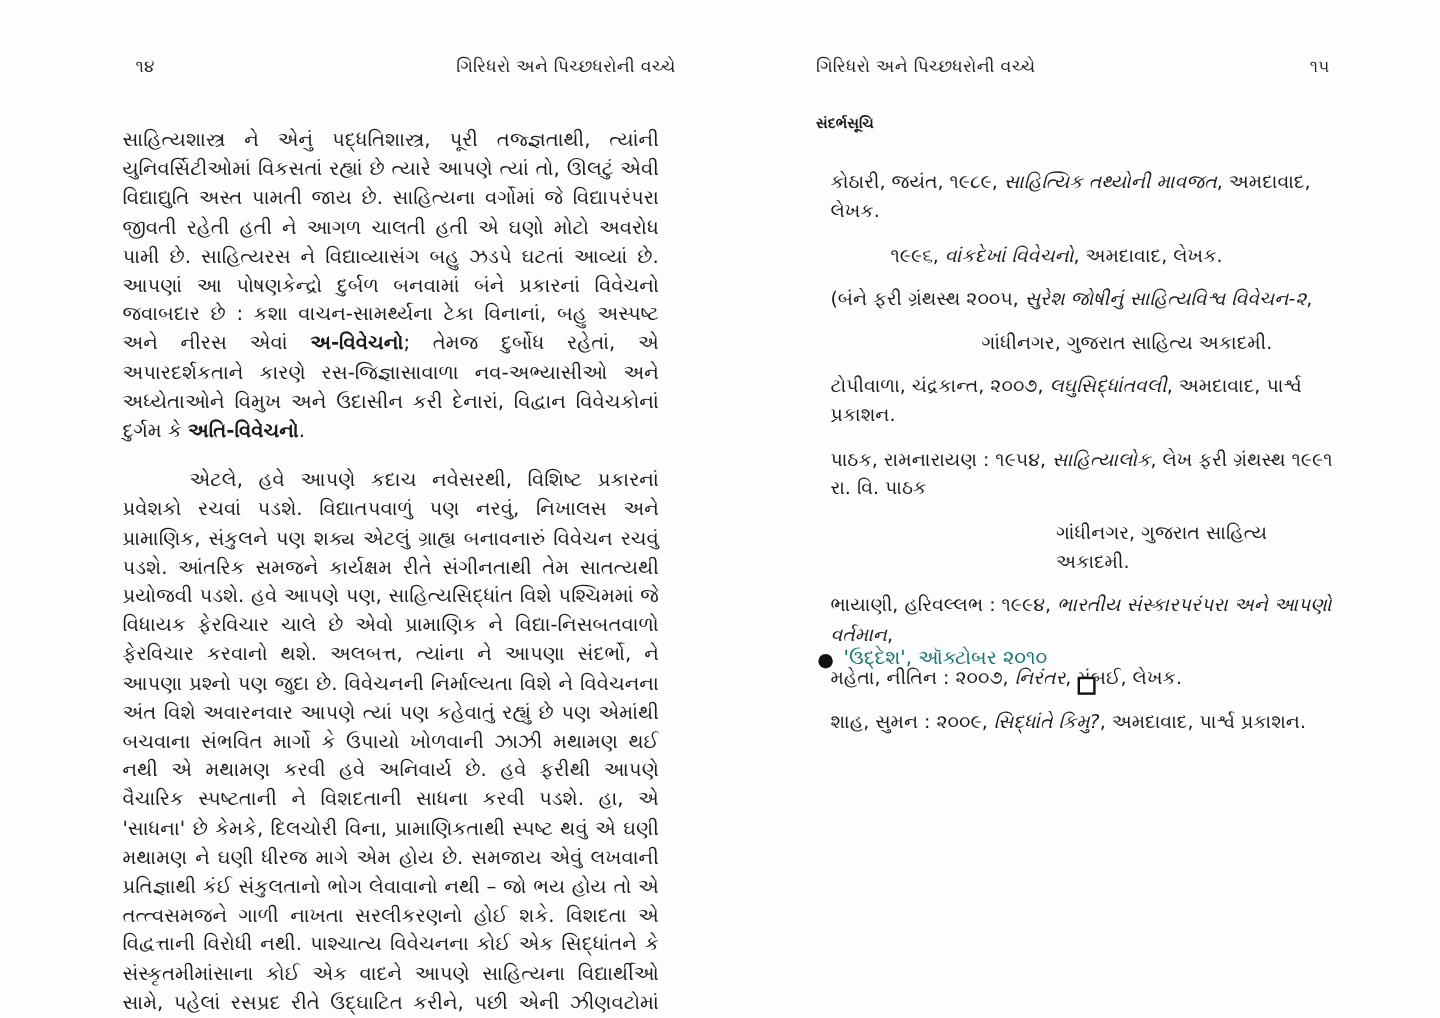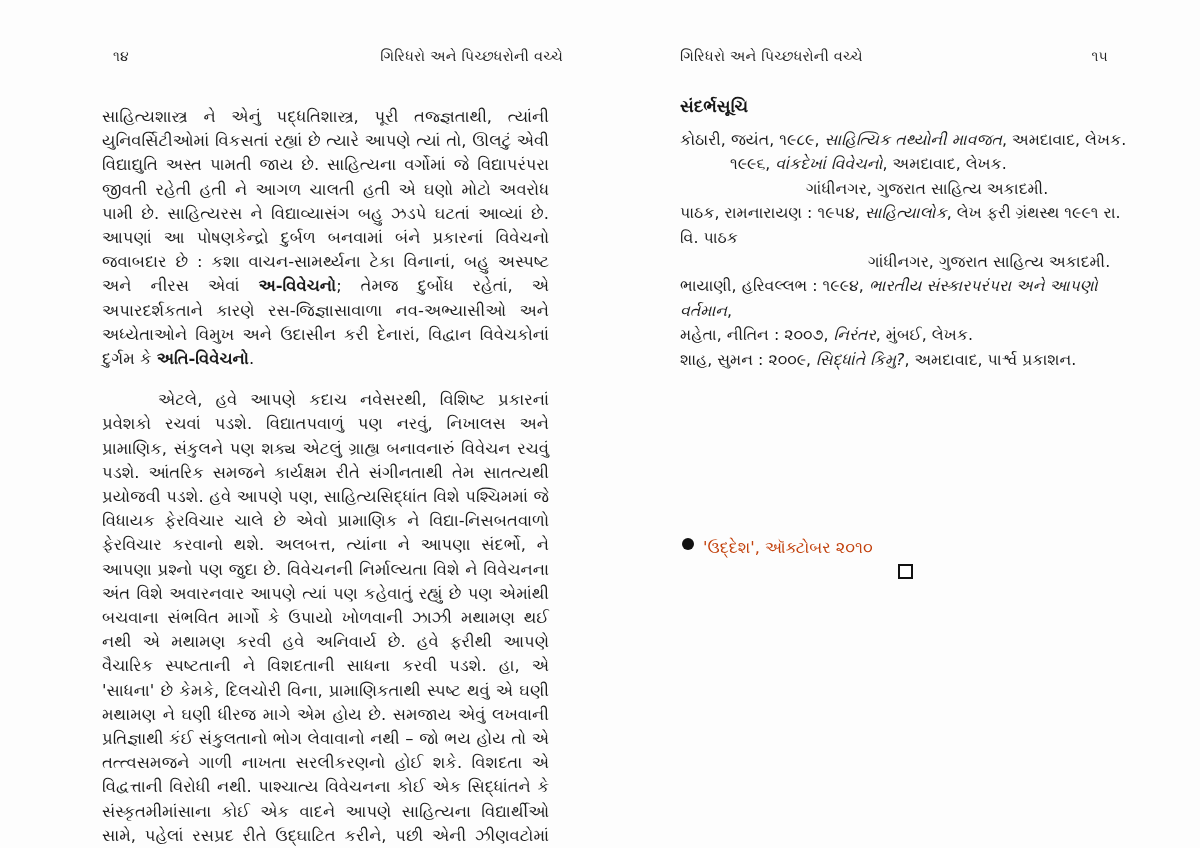--- a/index.html
+++ b/index.html
@@ -32,38 +32,38 @@
     font-size:16.4px;line-height:24.2px;
     text-align:justify;
   }
   .body-text p{margin:17px;}
   .body-text p.indented{text-indent:56px;}
   .seg-bold{font-weight:bold;}
   .seg-italic{font-style:italic;}
 
   .section-title{
     position:absolute;top:96px;left:80px;
-    font-size:17px;font-weight:bold;margin:0;
+    font-size:12px;font-weight:bold;margin:0;
     color:#161616;
   }
   .references{
     position:absolute;top:128px;left:80px;width:450px;
     font-size:15.8px;line-height:24.4px;
   }
-  .ref{margin:0;}
+  .ref{margin:12px;}
   .ref.ind-1{padding-left:50px;}
   .ref.ind-2{padding-left:62px;}
   .ref.ind-3{padding-left:126px;}
   .ref.ind-4{padding-left:188px;}
 
   .footer-note{
     position:absolute;top:538px;left:82px;
     font-size:16.2px;
-    display:flex;align-items:flex-start;gap:9px;
-    color:#c2410c;
+    display:flex;align-items:flex-end;gap:9px;
+    color:#0f766e;
   }
   .footer-note .bullet{
     width:12px;height:12px;border-radius:50%;
     background:#111;display:inline-block;flex:0 0 auto;
   }
   .end-mark{
     position:absolute;top:564px;left:298px;
     width:11px;height:11px;
     border:2.5px solid #111;background:#fff;
   }
@@ -87,21 +87,23 @@
 
   <div class="page right">
     <div class="running-head">
       <span class="title">ગિરિધરો અને પિચ્છધરોની વચ્ચે</span>
       <span class="pageno">૧૫</span>
     </div>
     <h2 class="section-title">સંદર્ભસૂચિ</h2>
     <div class="references" id="references">
         <div class="ref ind-0"><span>કોઠારી, જયંત, ૧૯૮૯, </span><span class="seg-italic">સાહિત્યિક તથ્યોની માવજત</span><span>, અમદાવાદ, લેખક.</span></div>
         <div class="ref ind-1"><span>૧૯૯૬, </span><span class="seg-italic">વાંકદેખાં વિવેચનો</span><span>, અમદાવાદ, લેખક.</span></div>
+        <div class="ref ind-0"><span>(બંને ફરી ગ્રંથસ્થ ૨૦૦૫, </span><span class="seg-italic">સુરેશ જોષીનું સાહિત્યવિશ્વ વિવેચન-૨</span><span>,</span></div>
         <div class="ref ind-3"><span>ગાંધીનગર, ગુજરાત સાહિત્ય અકાદમી.</span></div>
+        <div class="ref ind-0"><span>ટોપીવાળા, ચંદ્રકાન્ત, ૨૦૦૭, </span><span class="seg-italic">લઘુસિદ્ધાંતવલી</span><span>, અમદાવાદ, પાર્શ્વ પ્રકાશન.</span></div>
         <div class="ref ind-0"><span>પાઠક, રામનારાયણ : ૧૯૫૪, </span><span class="seg-italic">સાહિત્યાલોક</span><span>, લેખ ફરી ગ્રંથસ્થ ૧૯૯૧ રા. વિ. પાઠક</span></div>
         <div class="ref ind-4"><span>ગાંધીનગર,  ગુજરાત સાહિત્ય અકાદમી.</span></div>
         <div class="ref ind-0"><span>ભાયાણી, હરિવલ્લભ : ૧૯૯૪, </span><span class="seg-italic">ભારતીય સંસ્કારપરંપરા અને આપણો વર્તમાન</span><span>,</span></div>
         <div class="ref ind-0"><span>મહેતા, નીતિન : ૨૦૦૭, </span><span class="seg-italic">નિરંતર</span><span>, મુંબઈ, લેખક.</span></div>
         <div class="ref ind-0"><span>શાહ, સુમન : ૨૦૦૯, </span><span class="seg-italic">સિદ્ધાંતે કિમુ?</span><span>, અમદાવાદ, પાર્શ્વ પ્રકાશન.</span></div>
       </div>
     <div class="footer-note">
       <span class="bullet"></span>
       <span>'ઉદ્દેશ', ઑક્ટોબર ૨૦૧૦</span>
     </div>

